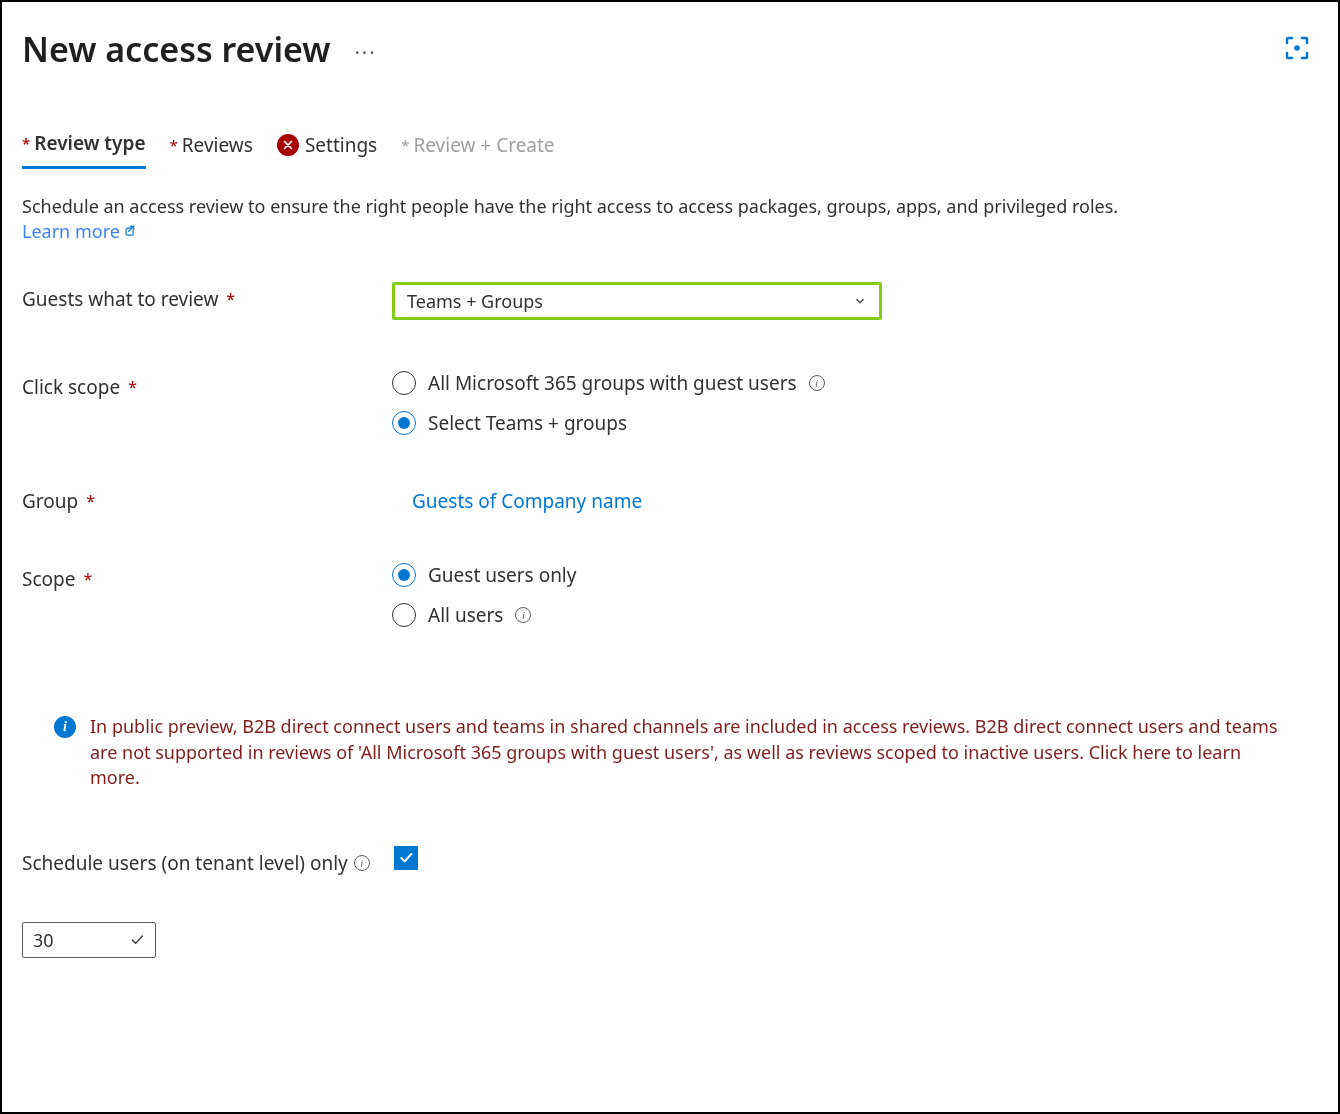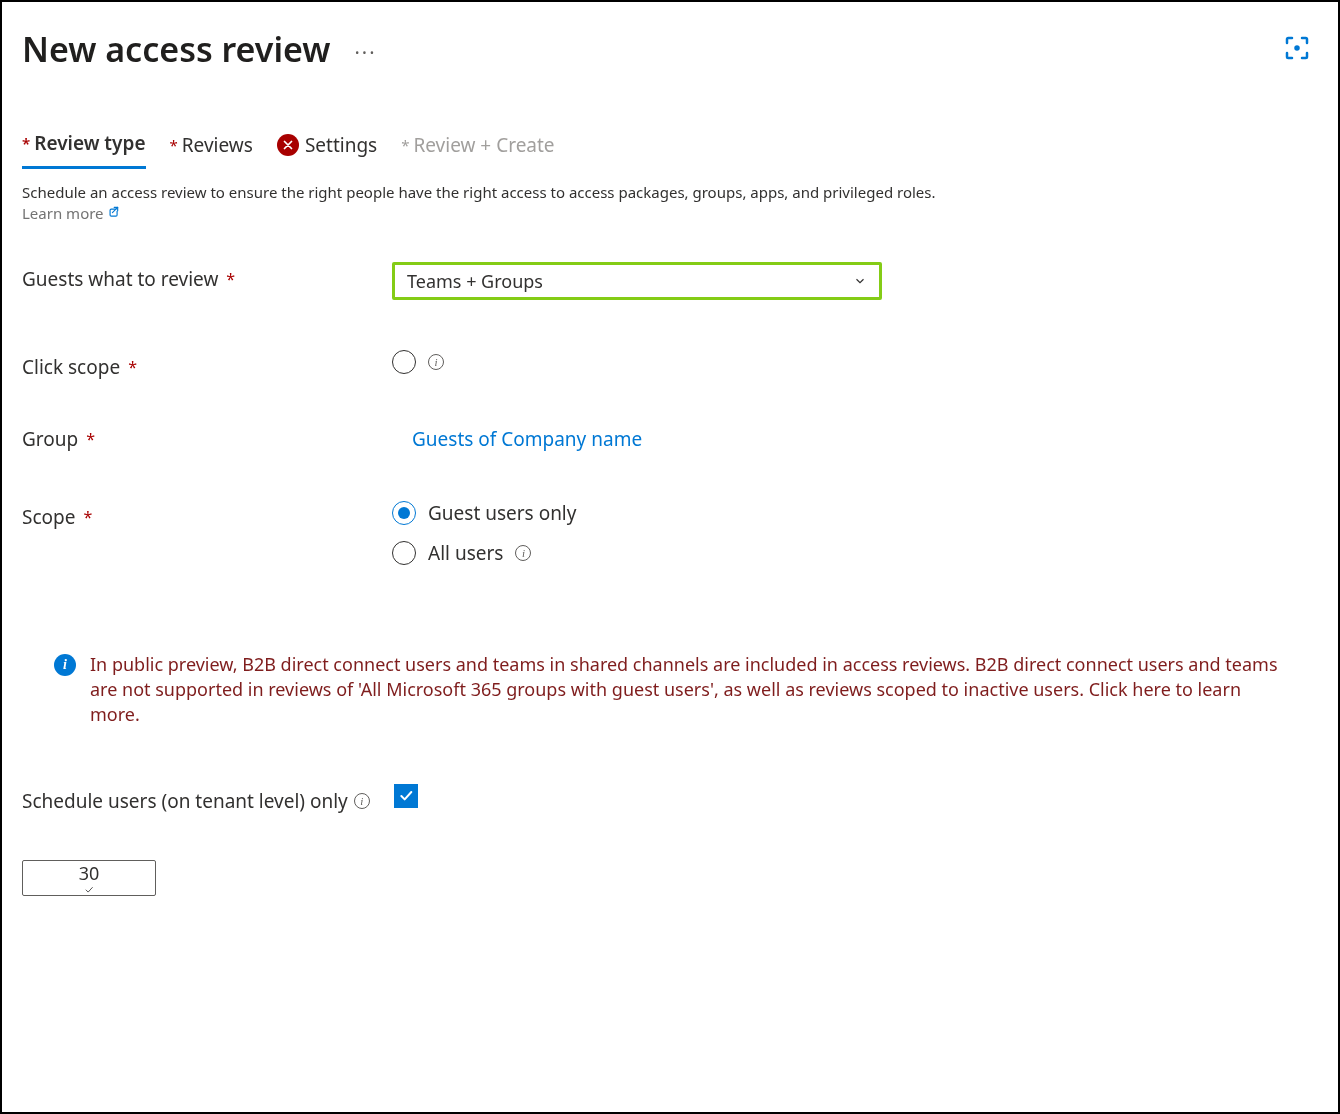--- a/index.html
+++ b/index.html
@@ -60,26 +60,26 @@
   .x-circle {
     width: 22px; height: 22px;
     background: #a80000;
     border-radius: 50%;
     display: inline-flex;
     align-items: center; justify-content: center;
   }
   .x-circle svg { width: 14px; height: 14px; }
 
   .intro {
-    margin-top: 12px;
-    font-size: 15px;
+    margin-top: 24px;
+    font-size: 18px;
     color: #323130;
     line-height: 1.4;
   }
-  .intro a { color: #737373; text-decoration: none; }
+  .intro a { color: #3b82f6; text-decoration: none; }
   .ext-icon { display: inline-block; margin-left: 2px; }
 
   .form-row {
     display: flex;
     align-items: flex-start;
     margin-top: 38px;
   }
   .label-col {
     width: 370px;
     font-size: 19px;
@@ -193,21 +193,20 @@
   .num-input {
     width: 134px; height: 36px;
     border: 1px solid #605e5c;
     border-radius: 2px;
     display: flex;
     align-items: center;
     justify-content: space-between;
     padding: 0 10px;
     font-size: 18px;
     background: #fff;
-    flex-direction: column;
   }
 </style>
 </head>
 <body>
 
 <div class="frame">
 
   <div class="header-row">
     <div class="title-wrap">
       <h1 class="page-title">New access review</h1>
@@ -276,21 +275,26 @@
   </div>
 
   <div class="form-row" style="margin-top:50px">
     <div class="label-col">
       <span>Click scope</span>
       <span class="req">*</span>
     </div>
     <div class="field-col">
       <div class="radio-opt">
         <span class="radio"></span>
+        <span>All Microsoft 365 groups with guest users</span>
         <span class="info-sm">i</span>
+      </div>
+      <div class="radio-opt">
+        <span class="radio checked"></span>
+        <span>Select Teams + groups</span>
       </div>
     </div>
   </div>
 
   <div class="form-row" style="margin-top:34px">
     <div class="label-col">
       <span>Group</span>
       <span class="req">*</span>
     </div>
     <div class="field-col">

